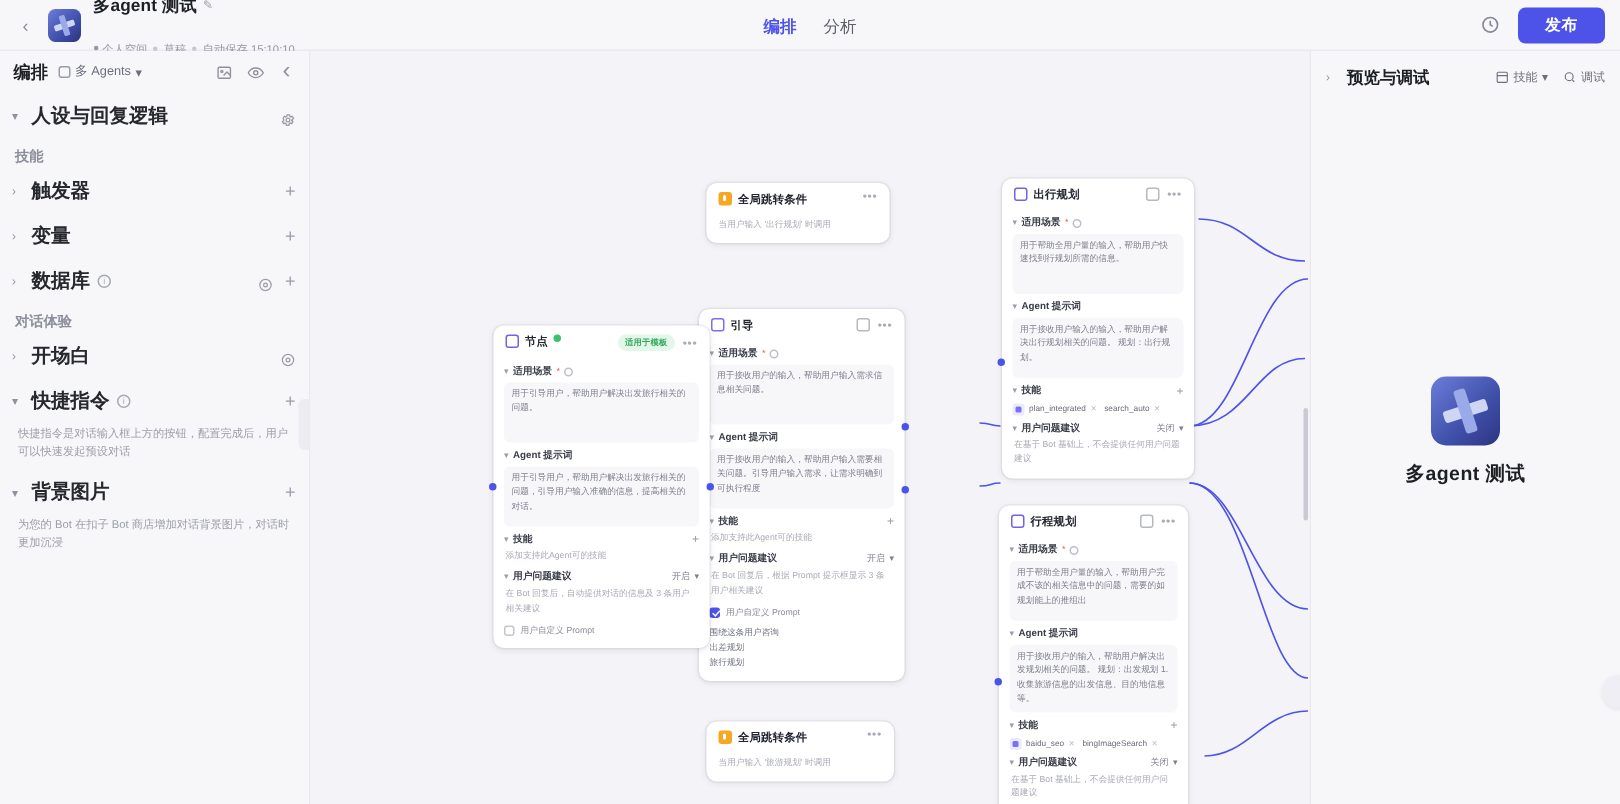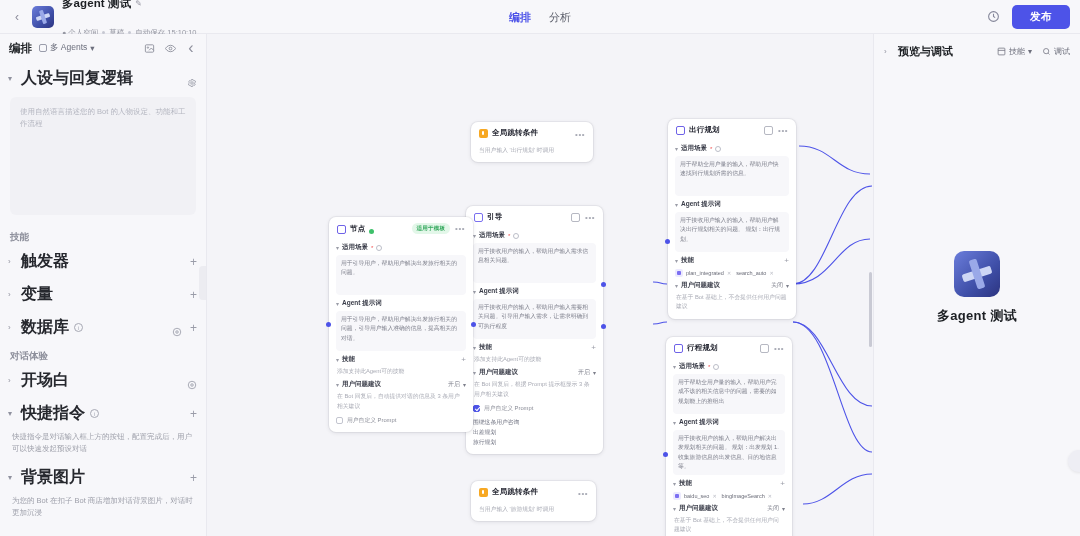--- a/index.html
+++ b/index.html
@@ -68,21 +68,21 @@
   .agents-pill { display:flex; align-items:center; gap:3px; font-size:8.5px; color:#6c6f7d; cursor:pointer; }
   .agents-pill .sq { width:8px;height:8px;border:1px solid #9a9dab; border-radius:2px; }
   .sb-head-right { margin-left:auto; display:flex; align-items:center; gap:9px; color:#8e909d; }
   .mini-ico { width:12px; height:12px; display:flex; align-items:center; justify-content:center; cursor:pointer; }
 
   .sb-scroll { flex:1; overflow:hidden; padding-bottom: 6px; }
   .sec-row {
     display:flex; align-items:center; padding: 6px 9px 6px 8px; gap:5px; cursor:pointer;
   }
   .chev { font-size:8px; color:#90929f; width:8px; display:inline-block; }
-  .sec-name { font-size:16px; font-weight:700; color:#26282e; }
+  .sec-name { font-size:13px; font-weight:700; color:#26282e; }
   .info-ico {
     width:9px;height:9px;border:1px solid #a7a9b4;border-radius:50%;
     font-size:6px;line-height:8px;text-align:center;color:#a7a9b4; flex:0 0 9px;
   }
   .sec-actions { margin-left:auto; display:flex; align-items:center; gap:8px; color:#9a9cA8; }
   .plus { font-size: 12px; color:#9a9ca8; line-height:1; cursor:pointer; }
   .gear-s { width:10px;height:10px; color:#9a9ca8; }
 
   .persona-box {
     margin: 2px 10px 10px 10px; height: 118px; background:#f1f1f5; border-radius:6px;
@@ -111,21 +111,21 @@
     position:absolute; left:231px; top:184px; width:48px; height:23px;
     border: 2px solid #f5232a; border-radius:3px;
     display:flex; align-items:center; justify-content:center;
   }
   .start-pill {
     background:#3ec06a; color:#fff; border-radius:9px; font-size:7px; font-weight:700;
     padding: 3px 9px; display:flex; align-items:center; gap:3px;
   }
   .start-pill .dot { width:4px;height:4px;border-radius:50%;background:#fff; opacity:.85;}
 
-  .n-head { display:flex; align-items:flex-end; gap:4px; padding: 6px 8px 5px 8px; }
+  .n-head { display:flex; align-items:flex-start; gap:4px; padding: 6px 8px 5px 8px; }
   .n-ico { width:9px; height:9px; border-radius:2px; border:1.4px solid #6f63e8; flex:0 0 9px; }
   .n-ico.purple2 { border-color:#7a6ff0; }
   .n-ico.orange { border:none; background:#f7a823; border-radius:2px; position:relative; }
   .n-ico.orange::after{content:"";position:absolute;left:3.4px;top:1.6px;width:1.4px;height:4px;background:#fff;border-radius:1px;}
   .n-title { font-size:7.5px; font-weight:700; color:#232530; letter-spacing:.2px;}
   .n-dot-green { width:5px;height:5px;border-radius:50%;background:#3ec06a; }
   .n-head-right { margin-left:auto; display:flex; align-items:center; gap:5px; }
   .badge-green {
     background:#e3f7e9; color:#33a85c; font-size:5.5px; font-weight:700;
     border-radius:7px; padding:2px 5px; letter-spacing:.2px;
@@ -268,23 +268,20 @@
           <span class="sec-name">人设与回复逻辑</span>
           <span class="sec-actions">
             <span class="gear-s">
               <svg width="10" height="10" viewBox="0 0 24 24" fill="none" stroke="currentColor" stroke-width="2">
                   <circle cx="12" cy="12" r="3"></circle>
                   <path d="M19 12a7 7 0 00-.1-1l2-1.5-2-3.4-2.3 1a7 7 0 00-1.7-1l-.4-2.5h-4l-.4 2.5a7 7 0 00-1.7 1l-2.3-1-2 3.4L5.1 11a7 7 0 000 2l-2 1.5 2 3.4 2.3-1a7 7 0 001.7 1l.4 2.5h4l.4-2.5a7 7 0 001.7-1l2.3 1 2-3.4-2-1.5c.06-.33.1-.66.1-1z"></path>
                 </svg>
             </span>
           </span>
         </div>
-        <div class="persona-box">
-          <div class="persona-ph">使用自然语言描述您的 Bot 的人物设定、功能和工作流程</div>
-        </div>
 
         <div class="group-label">技能</div>
         <div class="sec-row">
           <span class="chev">›</span>
           <span class="sec-name">触发器</span>
           <span class="sec-actions">
             <span class="plus">+</span>
           </span>
         </div>
 

